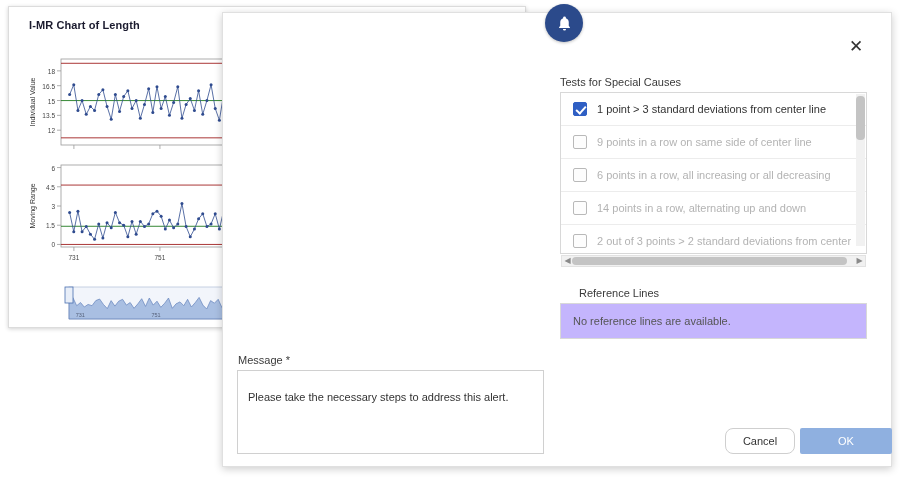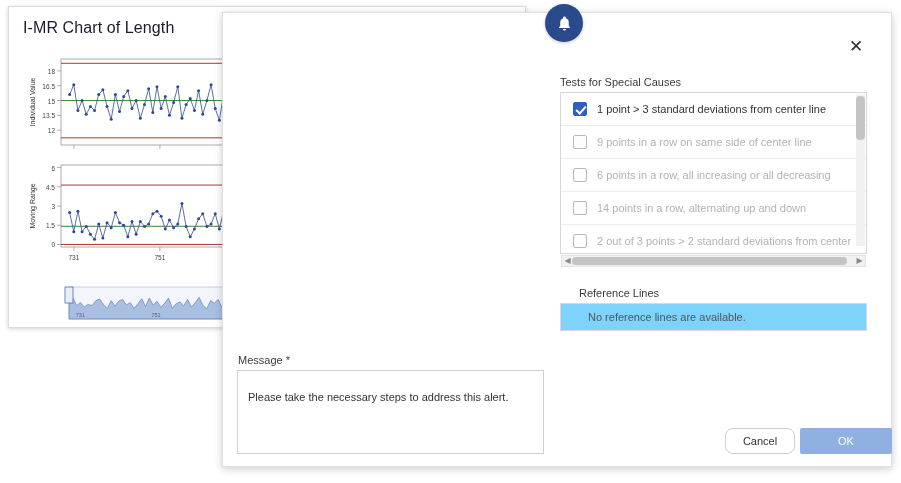--- a/index.html
+++ b/index.html
@@ -23,25 +23,25 @@
     top: 6px;
     width: 518px;
     height: 322px;
     background: #ffffff;
     border: 1px solid #dcdcdc;
     box-shadow: 0 1px 4px rgba(0,0,0,0.18);
     box-sizing: border-box;
   }
   #chart-title {
     position: absolute;
-    left: 14px;
+    left: 20px;
     top: 12px;
-    font-size: 16px;
+    font-size: 11px;
     color: #1a1a2e;
-    font-weight: normal;
+    font-weight: bold;
     letter-spacing: 0.1px;
   }
   #chart-svg-wrap {
     position: absolute;
     left: 0;
     top: 28px;
     width: 516px;
     height: 292px;
   }
 
@@ -192,27 +192,27 @@
     line-height: 8px;
     color: #8a8a8a;
     text-align: center;
   }
 
   #reflines-box {
     position: absolute;
     left: 560px;
     top: 303px;
     width: 307px;
-    height: 28px;
+    height: 36px;
     border: 1px solid #d8d8d8;
-    background: #7dd3fc;
+    background: #c4b5fd;
     box-sizing: border-box;
     display: flex;
     align-items: center;
-    padding-left: 27px;
+    padding-left: 12px;
     font-size: 11px;
     color: #555;
   }
 
   #message-label {
     position: absolute;
     left: 238px;
     top: 354px;
     font-size: 11px;
     color: #3a3a3a;

